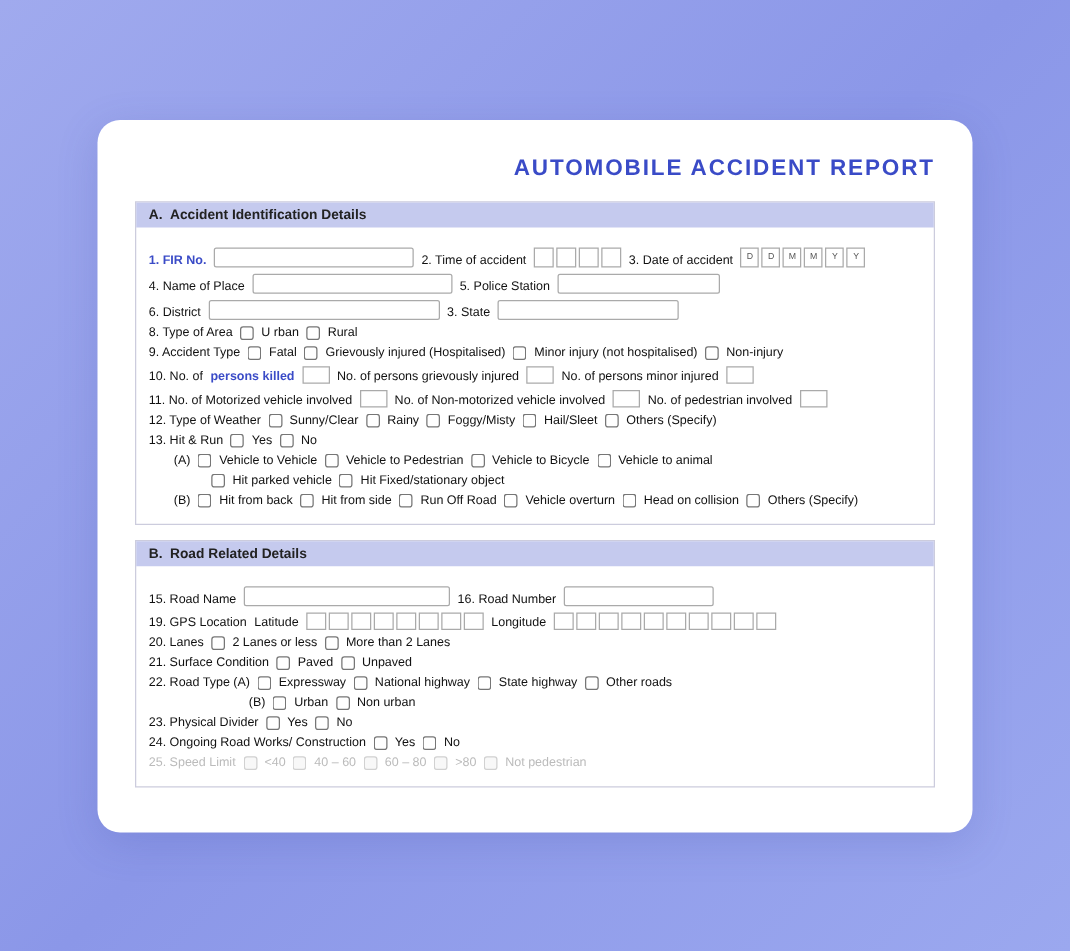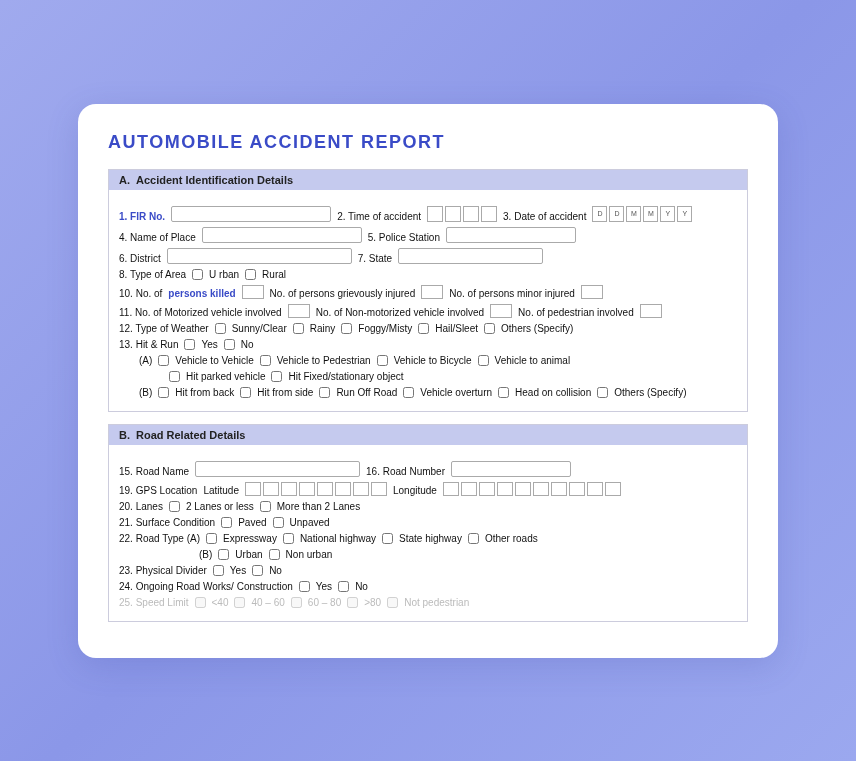--- a/index.html
+++ b/index.html
@@ -13,21 +13,21 @@
       padding: 30px 20px;
     }
     .card {
       background: #fff;
       border-radius: 18px;
       padding: 28px 30px 24px;
       width: 700px;
       box-shadow: 0 8px 32px rgba(60,70,160,0.18);
     }
     .report-title {
-      text-align: left;
+      text-align: right;
       font-size: 18px;
       font-weight: 900;
       color: #3a4bc7;
       letter-spacing: 1.5px;
       margin-bottom: 16px;
       text-transform: uppercase;
     }
     .section-header {
       background: #c5caee;
       padding: 4px 10px;
@@ -193,32 +193,43 @@
       <div class="form-row">
         <span class="field-label">4. Name of Place</span>
         <input type="text" class="inline-input-wide" style="">
         <span class="field-label">5. Police Station</span>
         <input type="text" style="width: 130px;">
       </div>
 
       <div class="form-row">
         <span class="field-label">6. District</span>
         <input type="text" style="width: 185px;">
-        <span class="field-label">7. State</span>
+        <span class="field-label">3. State</span>
         <input type="text" style="width: 145px;">
       </div>
 
       <div class="form-row">
         <span class="field-label">8. Type of Area</span>
         <input type="checkbox" style="">
         <span class="field-label">U rban</span>
         <input type="checkbox" style="">
         <span class="field-label">Rural</span>
       </div>
 
+      <div class="form-row">
+        <span class="field-label">9. Accident Type</span>
+        <input type="checkbox" style="">
+        <span class="field-label">Fatal</span>
+        <input type="checkbox" style="">
+        <span class="field-label">Grievously injured (Hospitalised)</span>
+        <input type="checkbox" style="">
+        <span class="field-label">Minor injury (not hospitalised)</span>
+        <input type="checkbox" style="">
+        <span class="field-label">Non-injury</span>
+      </div>
 
       <div class="form-row">
         <span class="field-label">10. No. of</span>
         <span class="field-label blue">persons killed</span>
         <span class="small-box"></span>
         <span class="field-label">No. of persons grievously injured</span>
         <span class="small-box"></span>
         <span class="field-label">No. of  persons minor injured</span>
         <span class="small-box"></span>
       </div>

